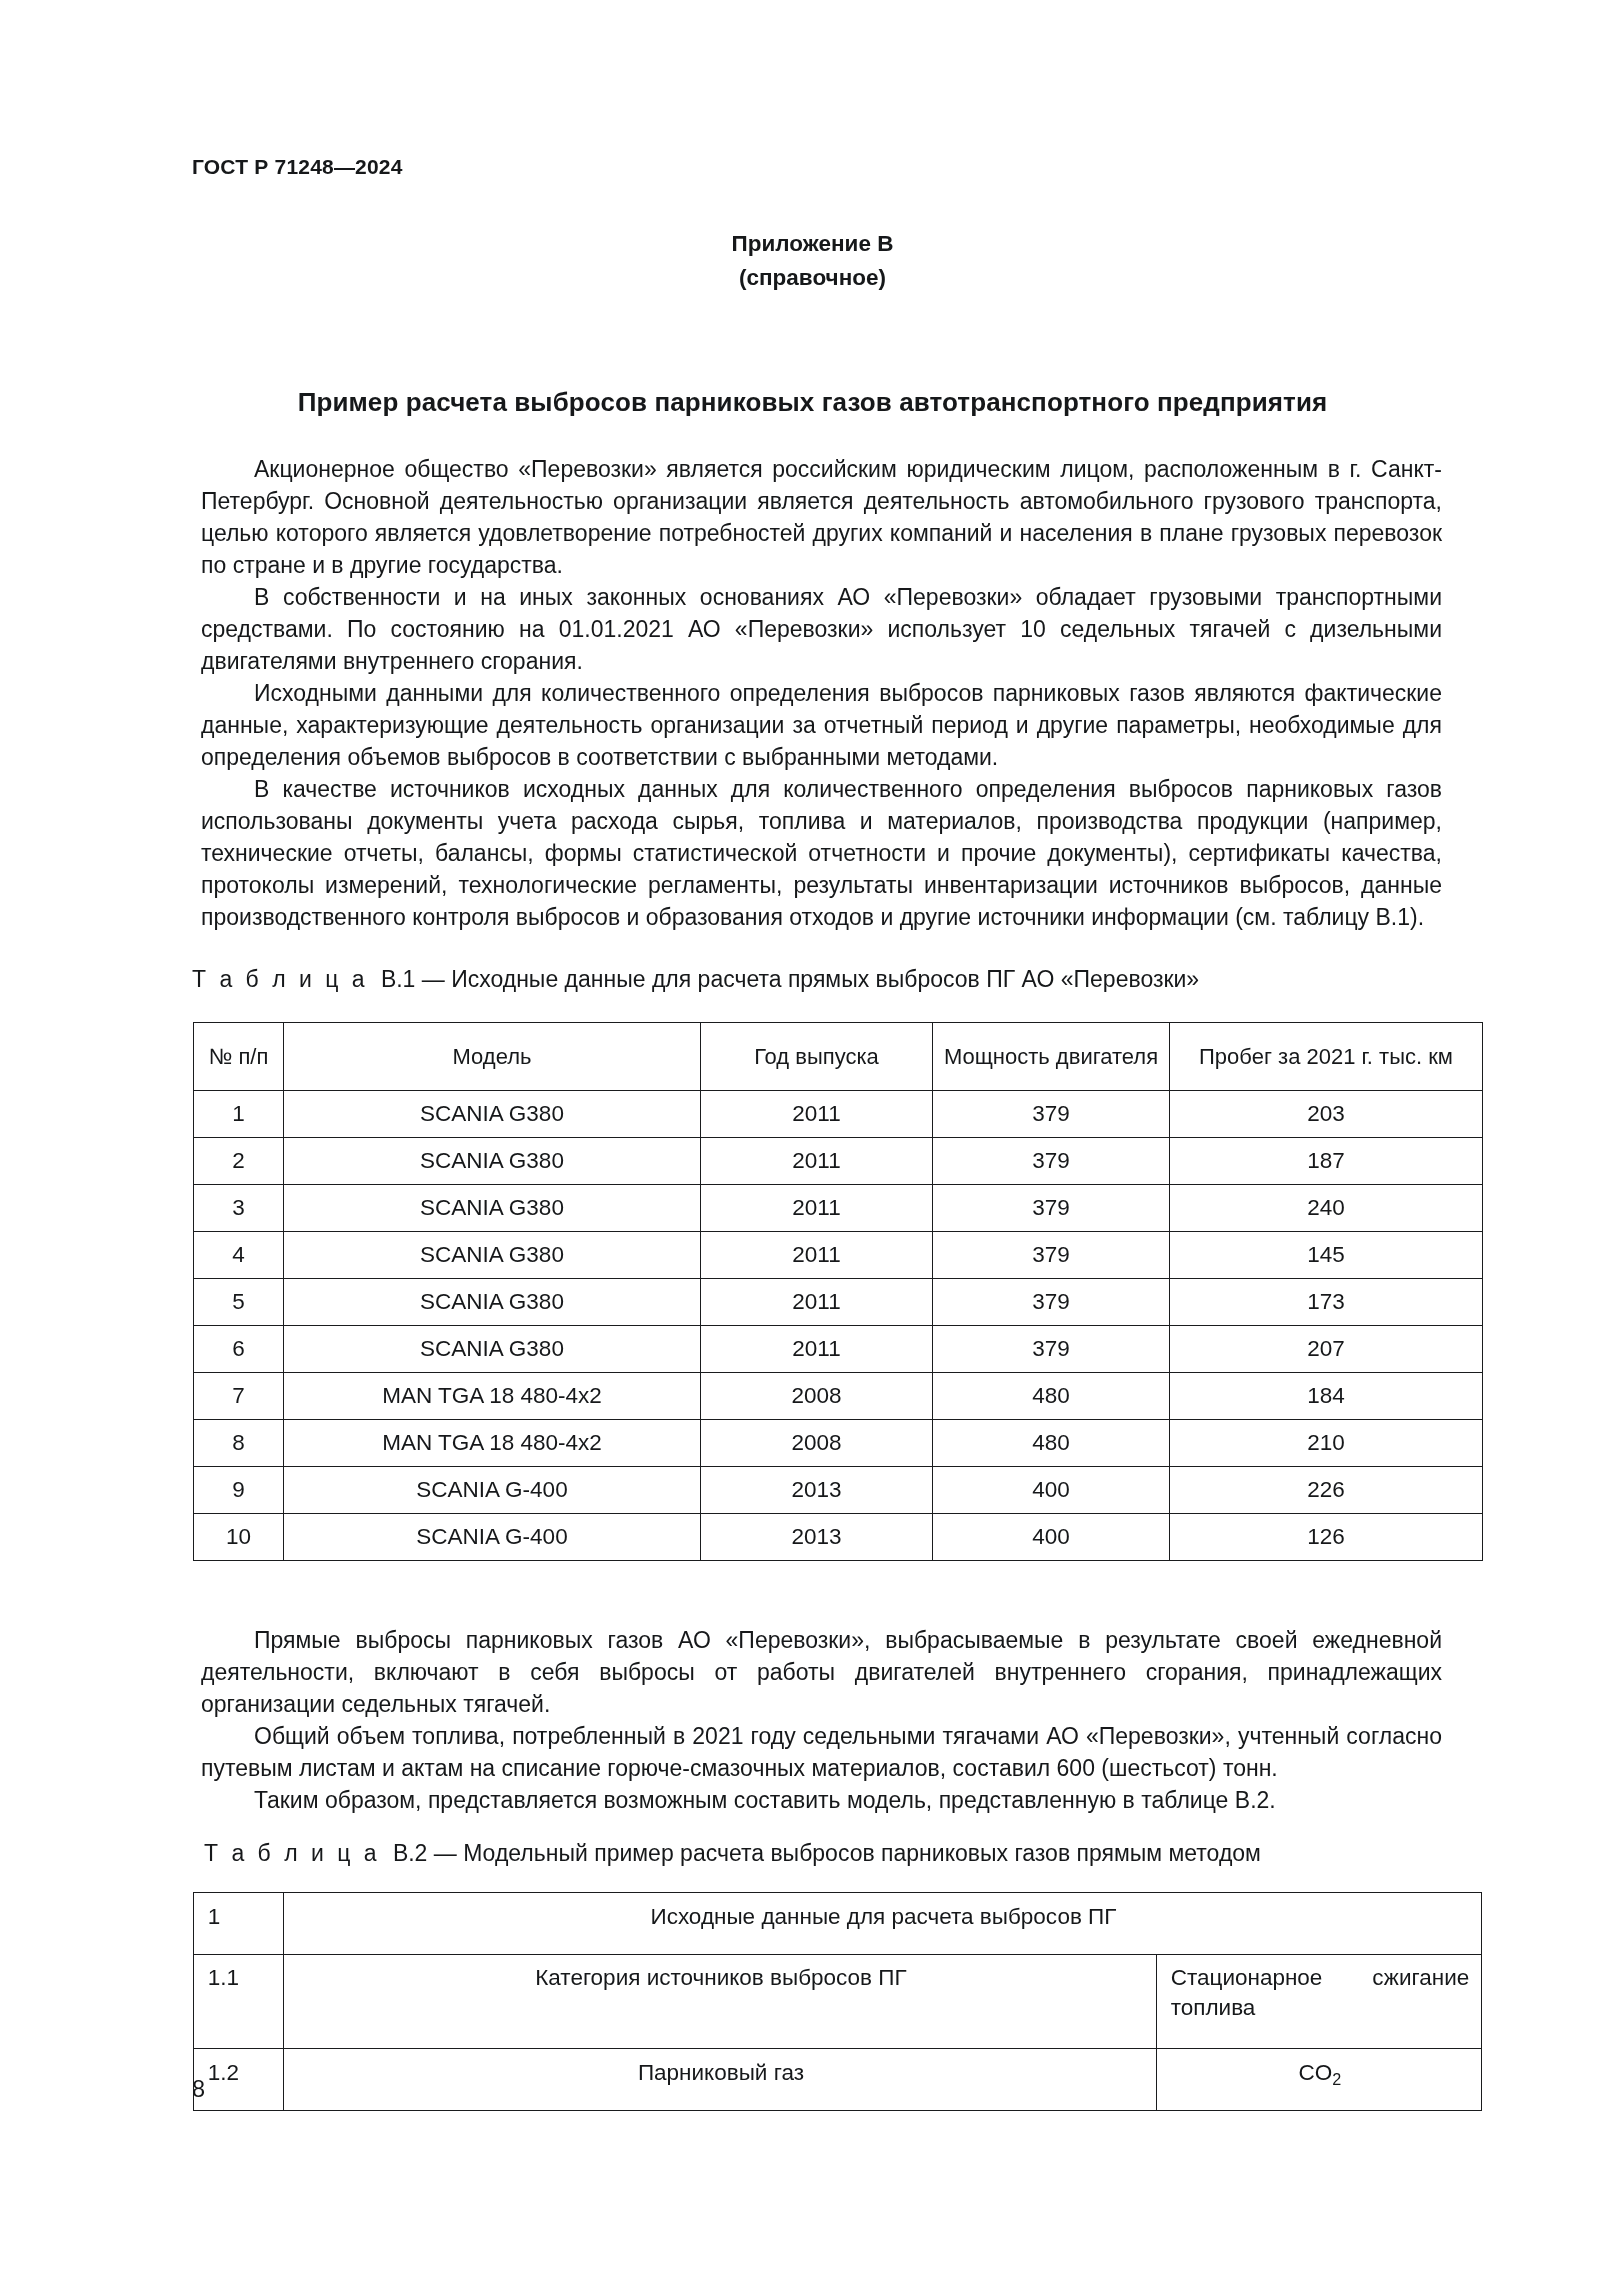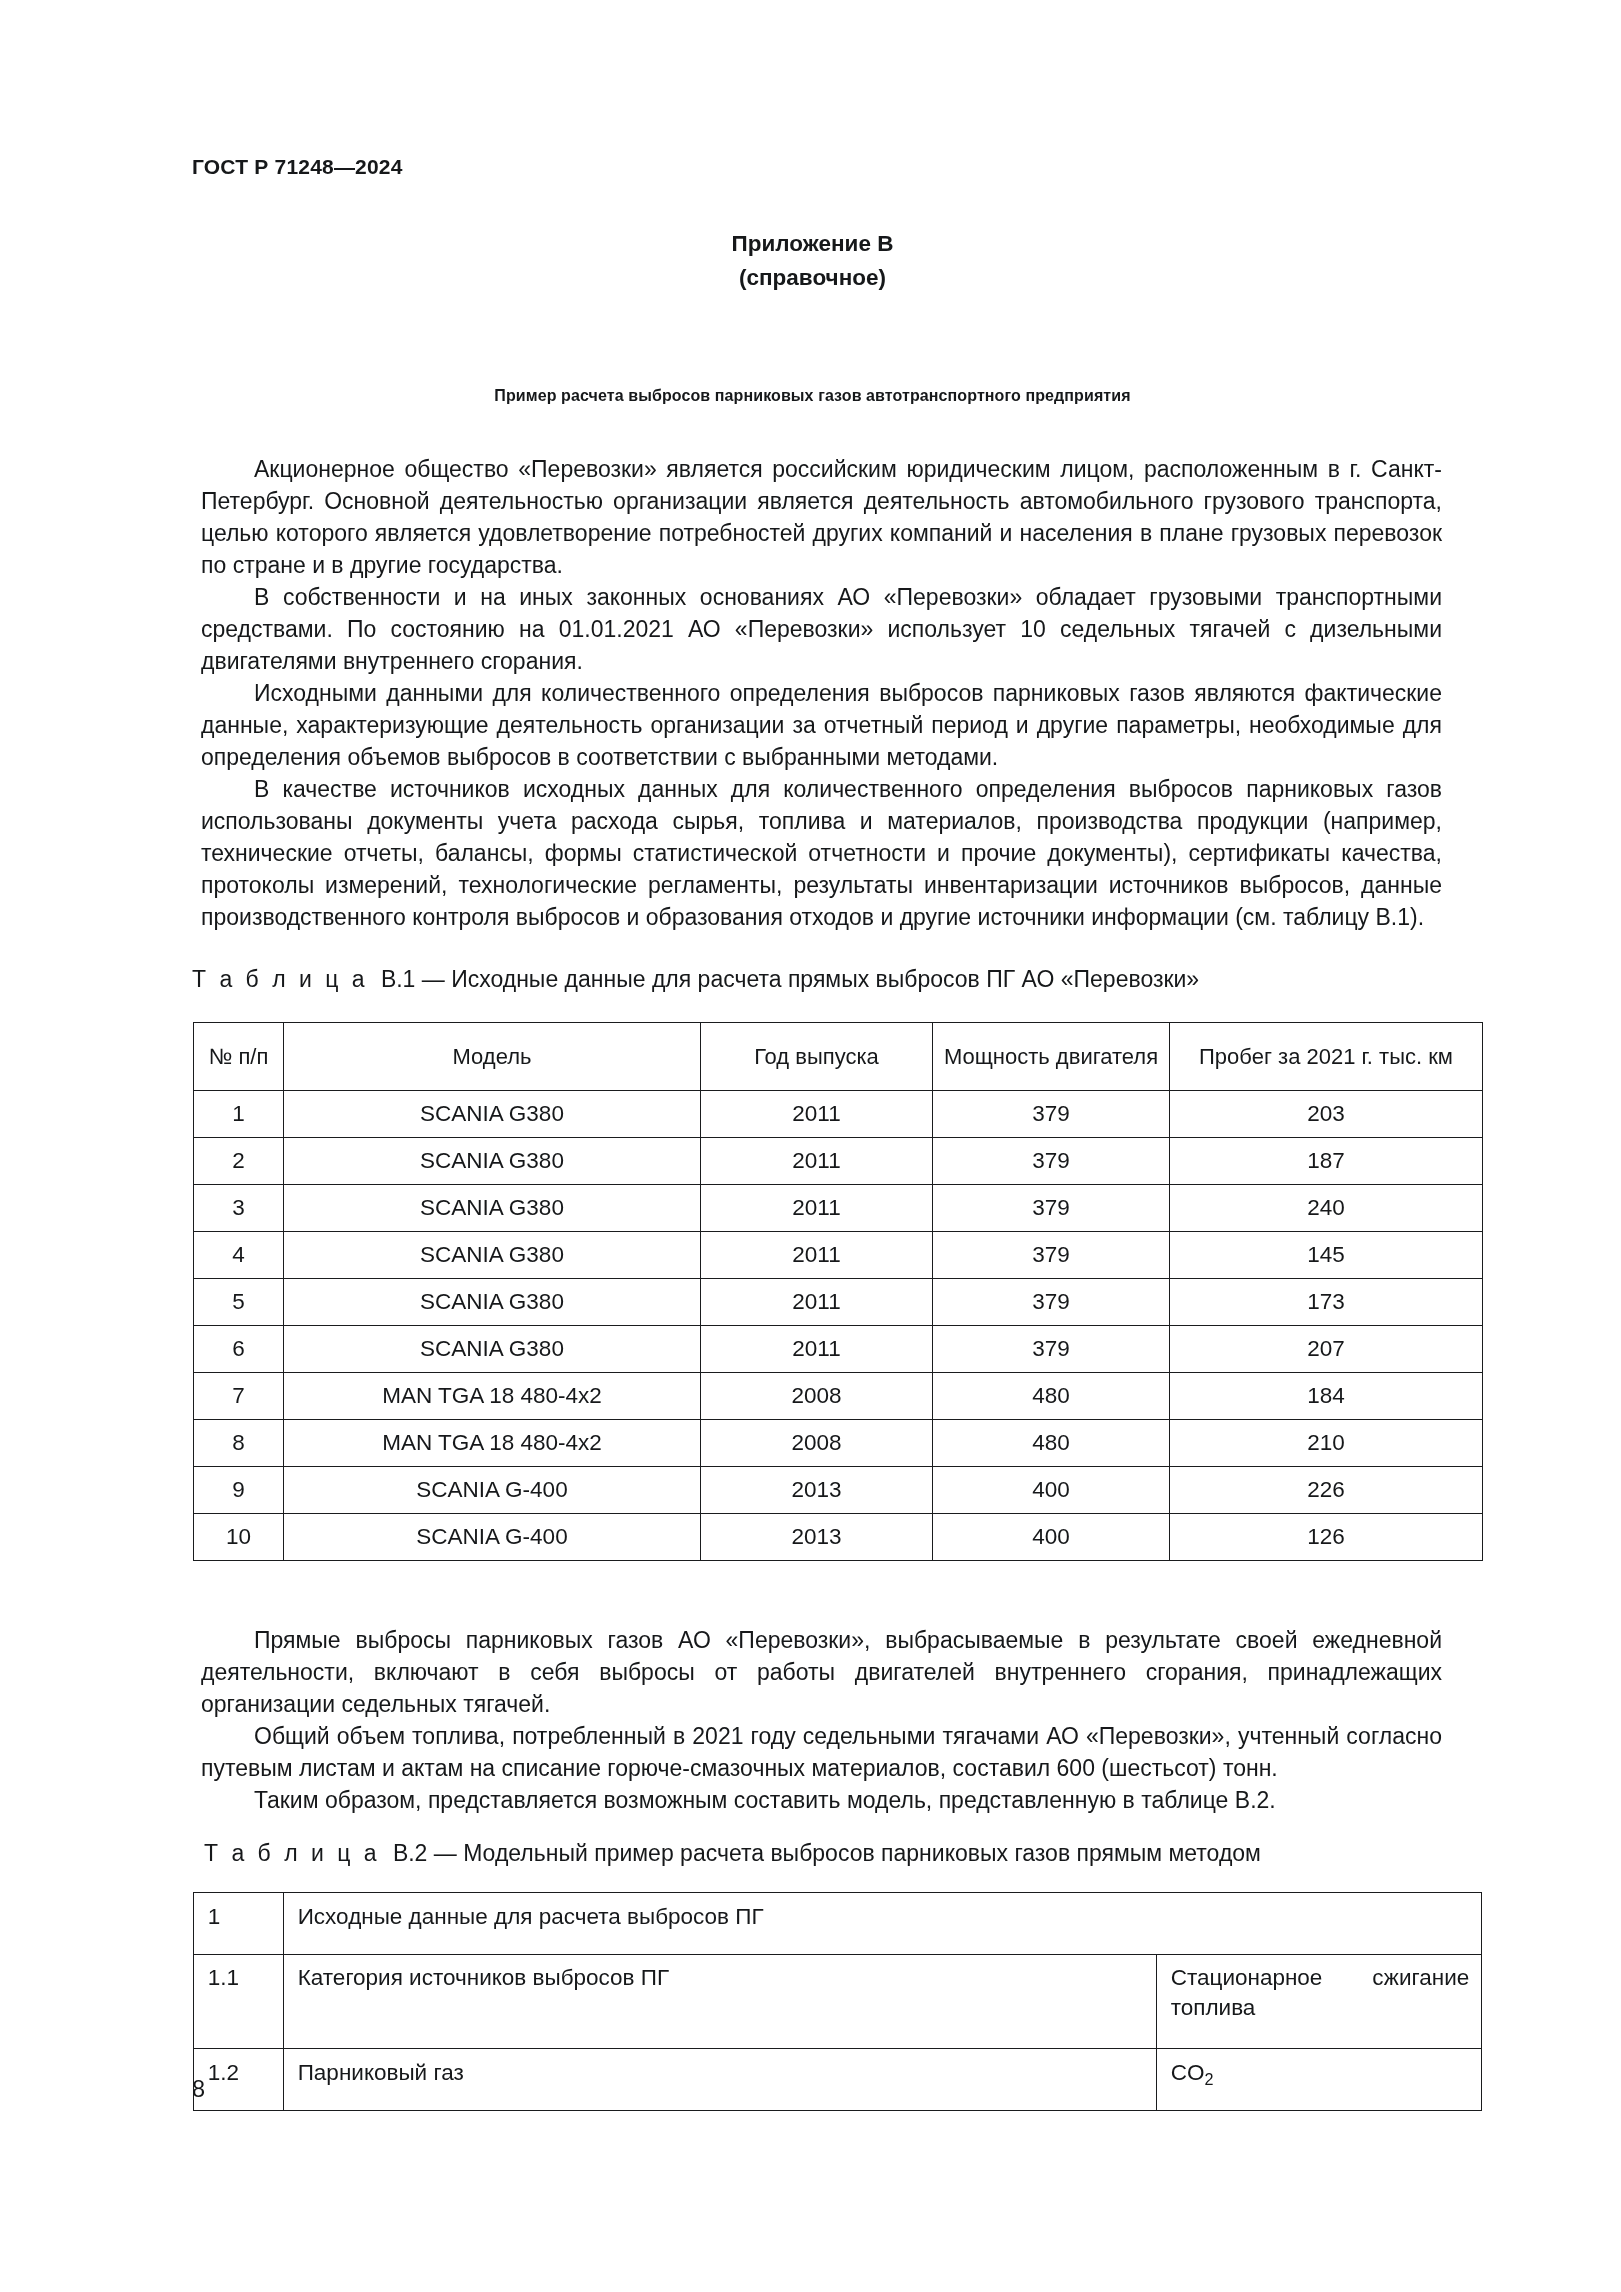--- a/index.html
+++ b/index.html
@@ -43,21 +43,21 @@
     font-weight: bold;
     line-height: 34px;
   }
 
   .section-title {
     position: absolute;
     left: 192px;
     top: 387px;
     width: 1241px;
     text-align: center;
-    font-size: 16px;
+    font-size: 26px;
     font-weight: bold;
     letter-spacing: 0.1px;
   }
 
   
   .body-text {
     position: absolute;
     left: 201px;
     top: 453px;
     width: 1241px;
@@ -134,20 +134,21 @@
     left: 193px;
     top: 1892px;
     width: 1289px;
     table-layout: fixed;
   }
   #table-b2 td {
     font-size: 22.5px;
     padding: 8.8px 11.8px 8.8px 13.7px;
     vertical-align: top;
     line-height: 30px;
+    text-align: center;
   }
   #table-b2 col.n { width: 90px; }
   #table-b2 col.d { width: 873px; }
   #table-b2 col.v { width: 325px; }
   #table-b2 td.num { text-align: left; }
   #table-b2 td.val-wide { text-align: justify; text-align-last: left; }
   #table-b2 tr.row-1 td { height: 43px; }
   #table-b2 tr.row-11 td { height: 76px; }
   #table-b2 tr.row-12 td { height: 43px; }
 

